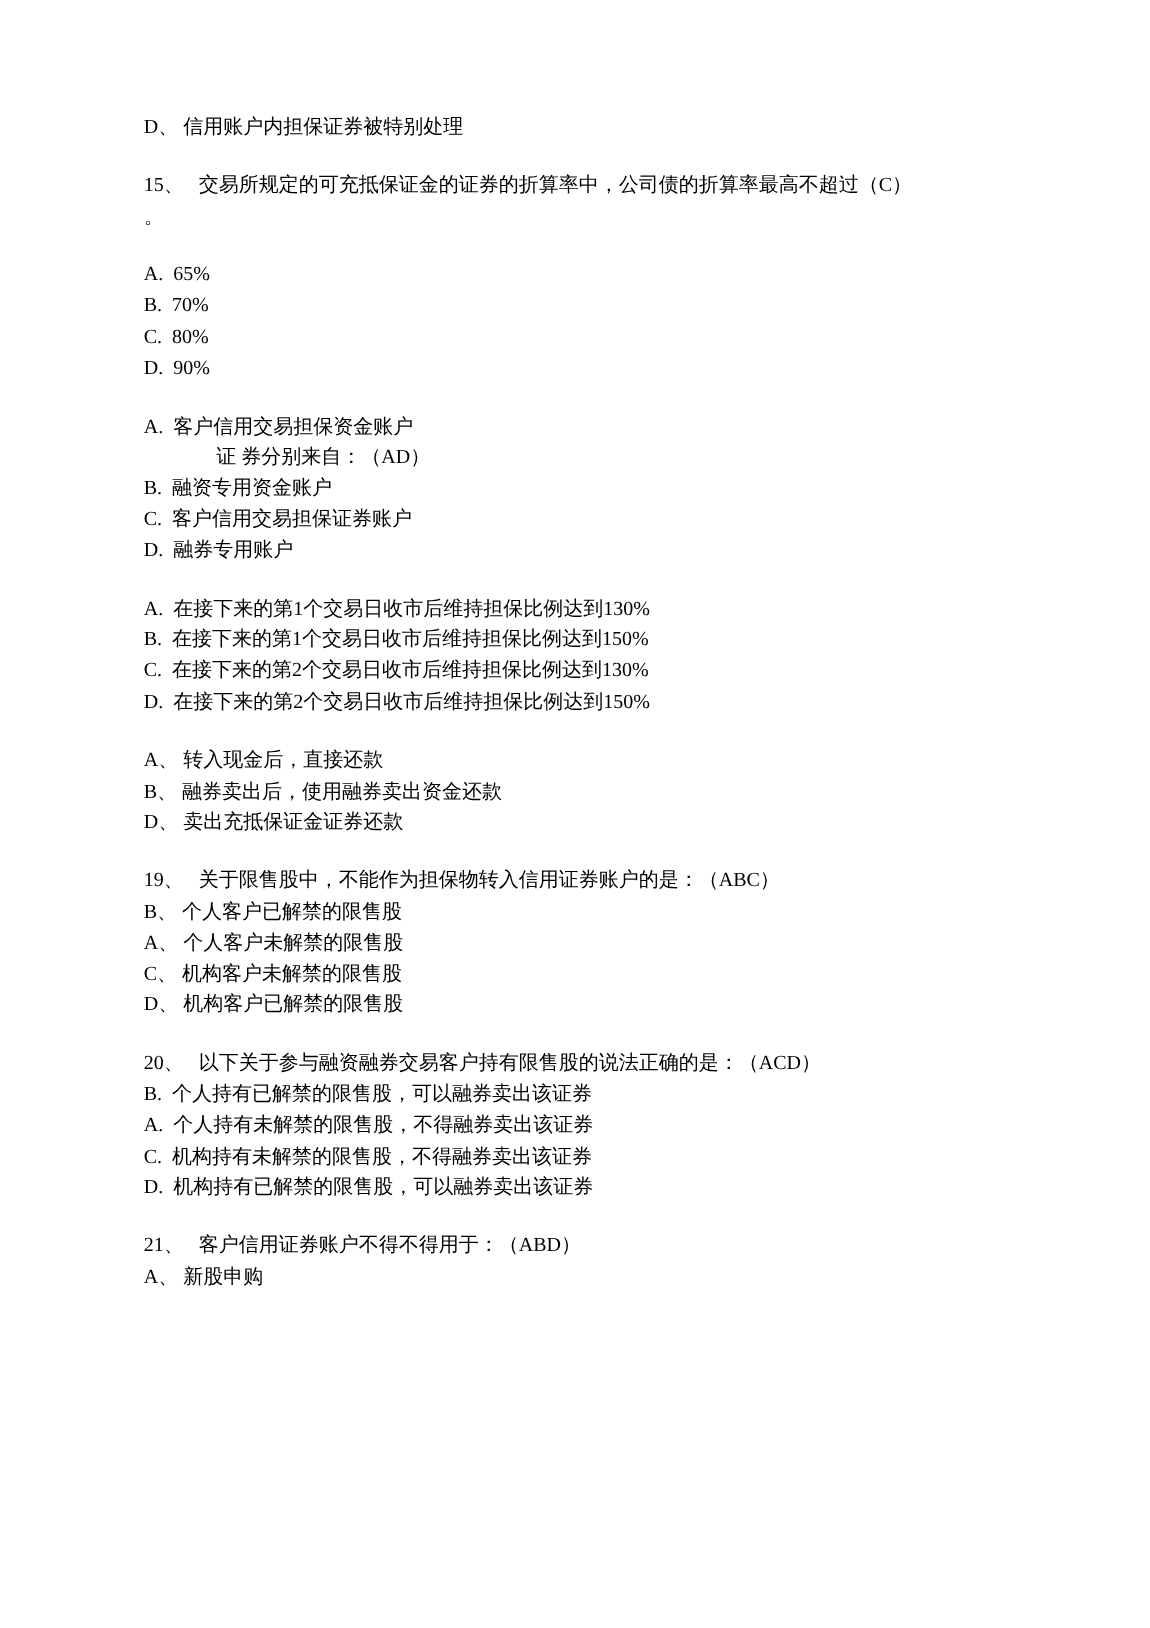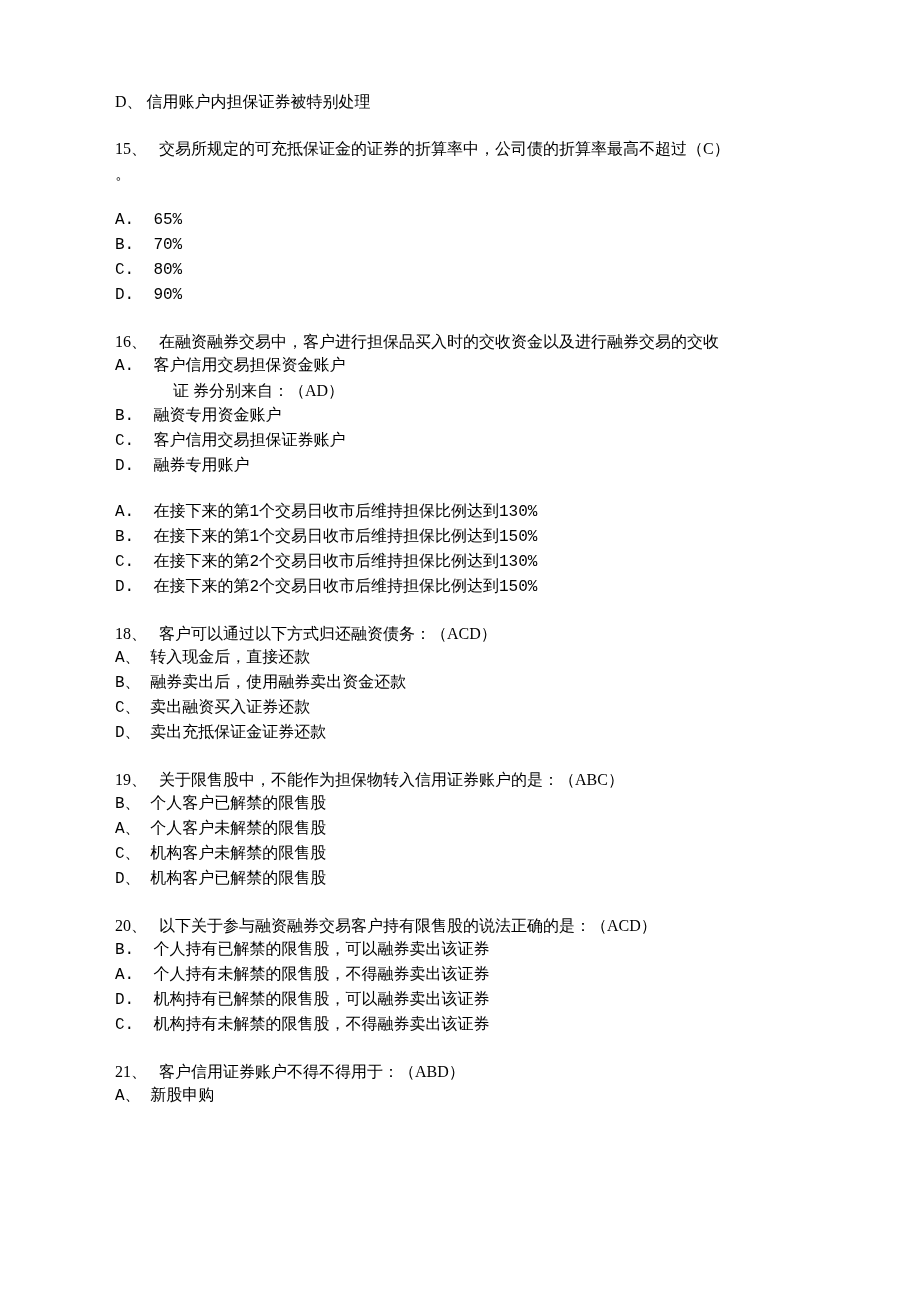--- a/index.html
+++ b/index.html
@@ -8,76 +8,73 @@
       line-height: 1.55;
       color: #000;
       background: #fff;
       width: 920px;
       margin: 0;
       padding: 90px 110px 120px 115px;
       box-sizing: border-box;
     }
     .line { white-space: pre-wrap; }
     .block { margin-bottom: 22px; }
-    .option-indent { padding-left: 0; font-family: Liberation Mono, monospace; }
+    .option-indent { padding-left: 0; }
     .q-indent-cont { padding-left: 58px; }
   </style>
 </head>
 <body>
 
 <div class="block">
   <div class="line">D、 信用账户内担保证券被特别处理</div>
 </div>
 
 <div class="block">
   <div class="line"><span>15、</span><span>   交易所规定的可充抵保证金的证券的折算率中，公司债的折算率最高不超过（C）</span></div>
   <div class="line">。</div>
   <div style="height:22px"></div>
   <div class="line option-indent">A.  65%</div>
   <div class="line option-indent">B.  70%</div>
   <div class="line option-indent">C.  80%</div>
   <div class="line option-indent">D.  90%</div>
 </div>
 
 <div class="block">
-  <div class="line"><span>16、</span><span>   在融资融券交易中，客户进行担保品买入时的交收资金以及进行融券交易的交收</span></div>
   <div class="line option-indent">A.  客户信用交易担保资金账户</div>
   <div class="line q-indent-cont">证 券分别来自：（AD）</div>
   <div class="line option-indent">B.  融资专用资金账户</div>
   <div class="line option-indent">C.  客户信用交易担保证券账户</div>
   <div class="line option-indent">D.  融券专用账户</div>
 </div>
 
 <div class="block">
   <div class="line option-indent">A.  在接下来的第1个交易日收市后维持担保比例达到130%</div>
   <div class="line option-indent">B.  在接下来的第1个交易日收市后维持担保比例达到150%</div>
   <div class="line option-indent">C.  在接下来的第2个交易日收市后维持担保比例达到130%</div>
   <div class="line option-indent">D.  在接下来的第2个交易日收市后维持担保比例达到150%</div>
 </div>
 
 <div class="block">
-  <div class="line"><span>18、</span><span>   客户可以通过以下方式归还融资债务：（ACD）</span></div>
   <div class="line option-indent">A、 转入现金后，直接还款</div>
   <div class="line option-indent">B、 融券卖出后，使用融券卖出资金还款</div>
-  <div class="line option-indent">C、 卖出融资买入证券还款</div>
   <div class="line option-indent">D、 卖出充抵保证金证券还款</div>
 </div>
 
 <div class="block">
   <div class="line"><span>19、</span><span>   关于限售股中，不能作为担保物转入信用证券账户的是：（ABC）</span></div>
   <div class="line option-indent">B、 个人客户已解禁的限售股</div>
   <div class="line option-indent">A、 个人客户未解禁的限售股</div>
   <div class="line option-indent">C、 机构客户未解禁的限售股</div>
   <div class="line option-indent">D、 机构客户已解禁的限售股</div>
 </div>
 
 <div class="block">
   <div class="line"><span>20、</span><span>   以下关于参与融资融券交易客户持有限售股的说法正确的是：（ACD）</span></div>
   <div class="line option-indent">B.  个人持有已解禁的限售股，可以融券卖出该证券</div>
   <div class="line option-indent">A.  个人持有未解禁的限售股，不得融券卖出该证券</div>
+  <div class="line option-indent">C.  机构持有未解禁的限售股，不得融券卖出该证券</div>
   <div class="line option-indent">D.  机构持有已解禁的限售股，可以融券卖出该证券</div>
-  <div class="line option-indent">C.  机构持有未解禁的限售股，不得融券卖出该证券</div>
 </div>
 
 <div class="block">
   <div class="line"><span>21、</span><span>   客户信用证券账户不得不得用于：（ABD）</span></div>
   <div class="line option-indent">A、 新股申购</div>
 </div>
 
 </body></html>

